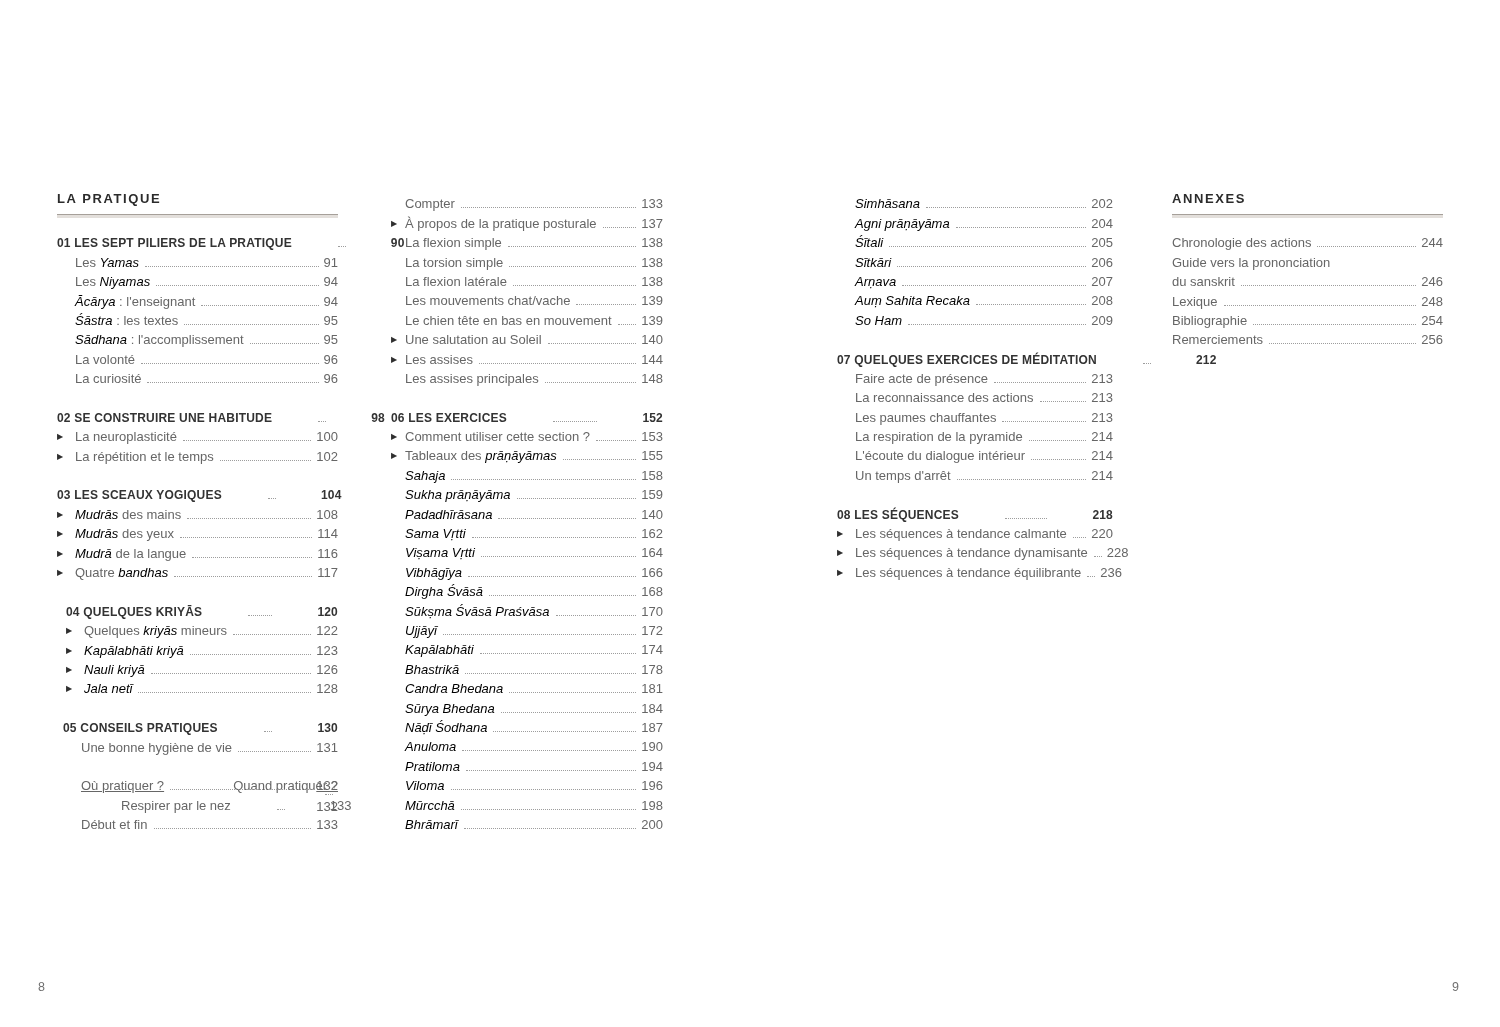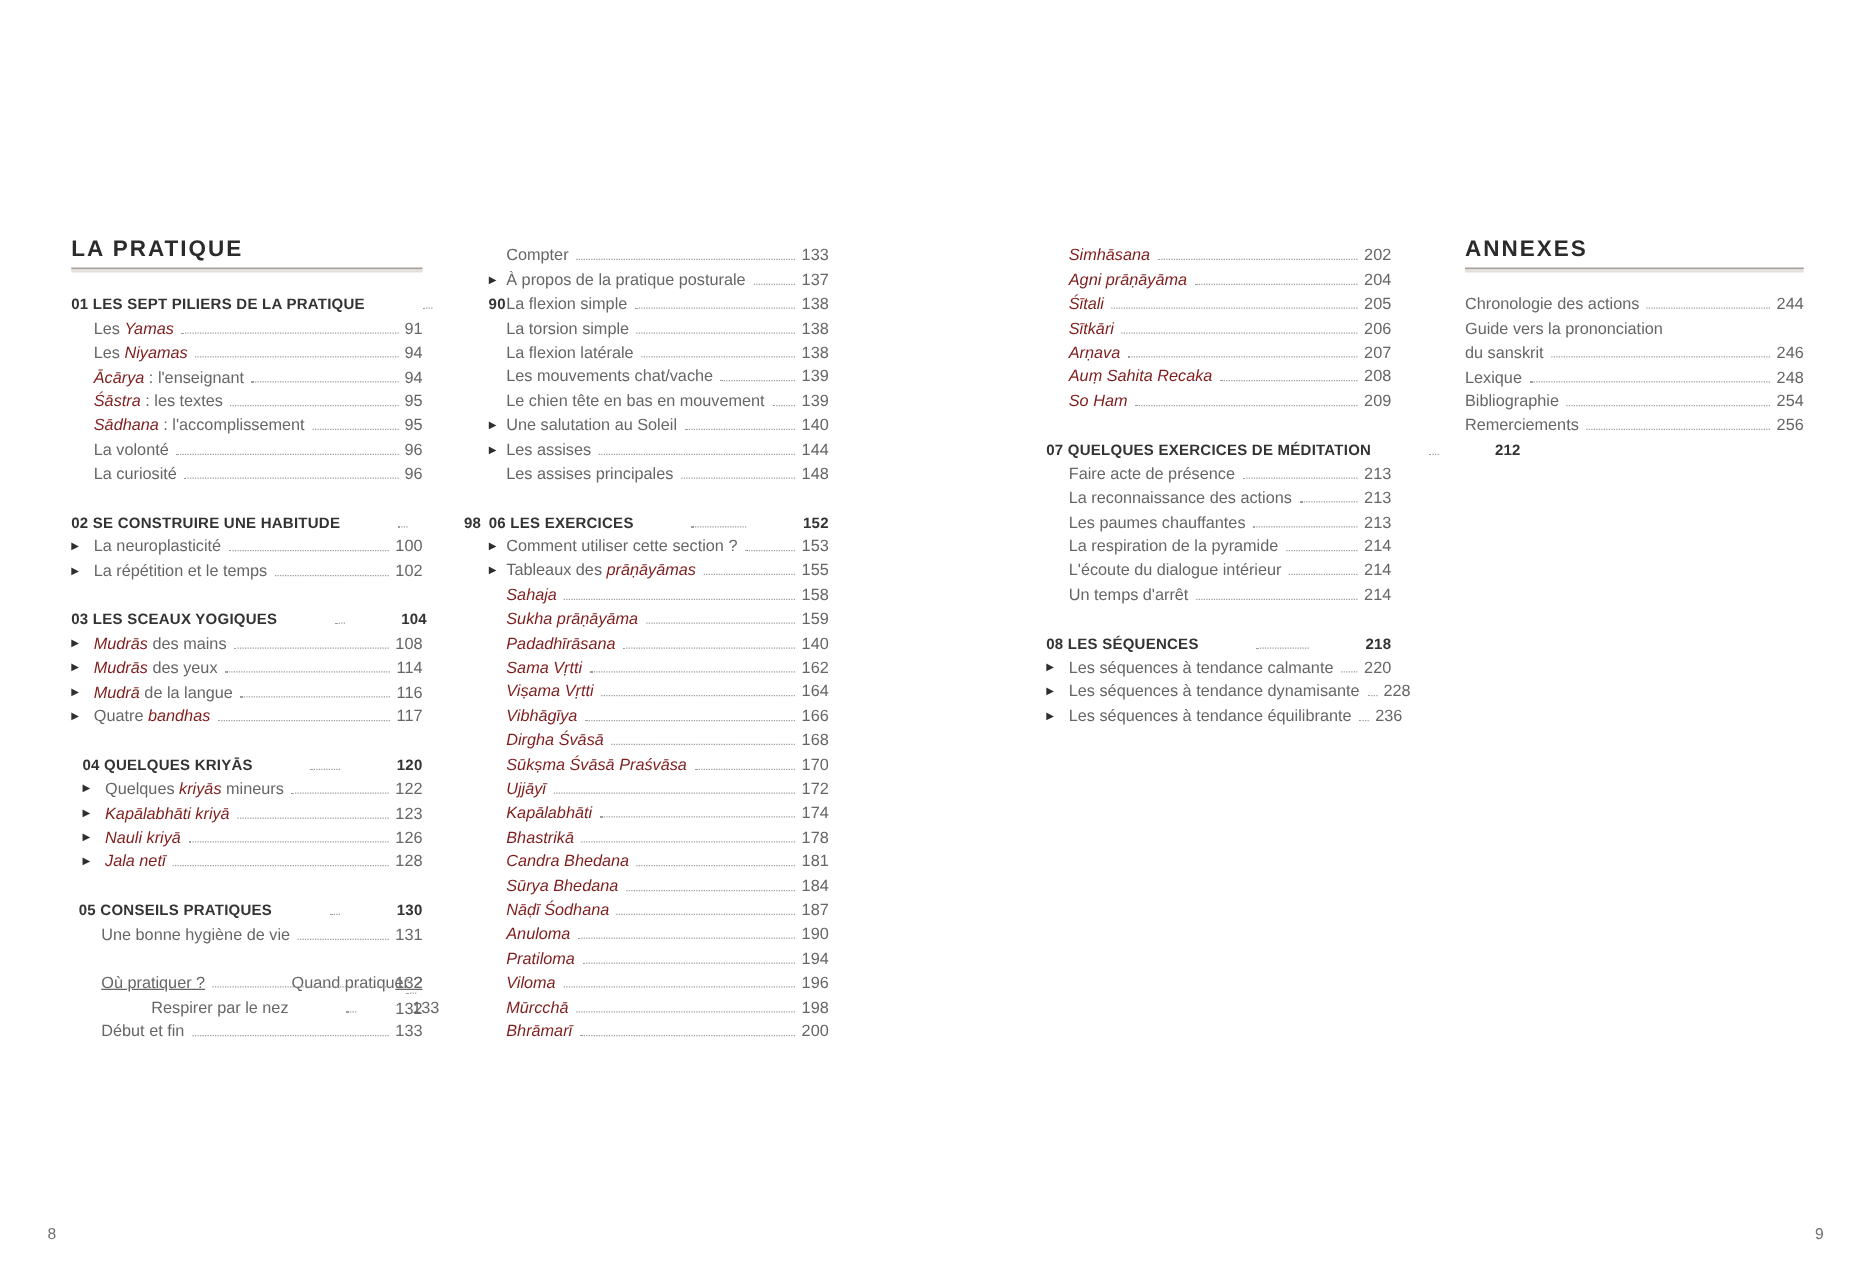--- a/index.html
+++ b/index.html
@@ -12,42 +12,42 @@
     overflow: hidden;
   }
   .spread { position: absolute; inset: 0; }
   .col { position: absolute; }
   #col1 { left: 57px;   top: 188px; width: 281px; }
   #col2 { left: 391px;  top: 193px; width: 272px; }
   #col3 { left: 837px;  top: 193px; width: 276px; }
   #col4 { left: 1172px; top: 188px; width: 271px; }
 
   .page-title {
-    font-size: 18px; font-weight: bold; color: #2b2b2b;
+    font-size: 13px; font-weight: bold; color: #2b2b2b;
     letter-spacing: 1.6px; height: 22px; line-height: 22px;
     white-space: nowrap;
   }
   .title-rule {
     height: 4px; margin-top: 4px; margin-bottom: 14px;
     background: linear-gradient(to bottom, #a6a09a 0 1.5px, #e3dfdb 1.5px 4px);
   }
 
   .row {
     display: flex; align-items: flex-end;
     height: 19.4px; box-sizing: border-box;
     font-size: 13px; color: #666;
   }
   .row.gap { height: 19.4px; }
   .row.sec { font-size: 12px; font-weight: bold; color: #333; letter-spacing: 0.2px; gap: 40px; }
 
   .mk { flex: 0 0 18px; font-size: 8px; line-height: 8px; color: #2f2f2f; padding-bottom: 4px; }
   #col2 .mk { flex-basis: 14px; }
 
   .lbl { white-space: nowrap; padding-bottom: 1px; }
-  .it  { font-style: italic; color: #7f1d1d; }
+  .it  { font-style: italic; color: #000000; }
 
   .dots {
     flex: 1 1 8px; min-width: 8px;
     border-bottom: 1.6px dotted #9d9d9d;
     margin: 0 5px 4px 6px;
   }
   .pg { padding-bottom: 1px; white-space: nowrap; }
   .sec .pg { font-weight: bold; color: #333; }
 
   .folio { position: absolute; font-size: 12.5px; color: #707070; }

